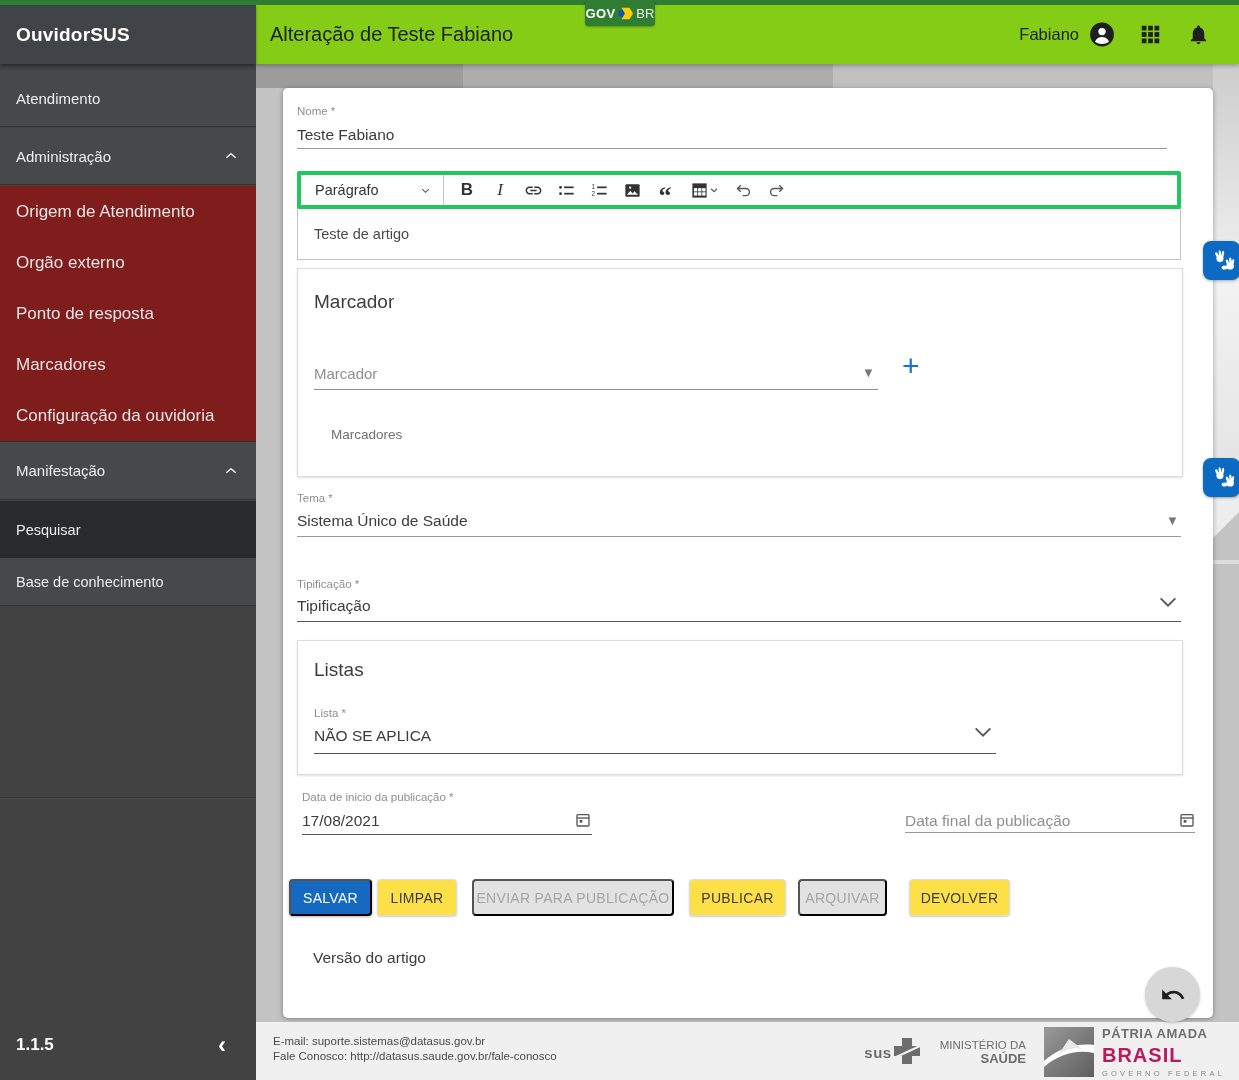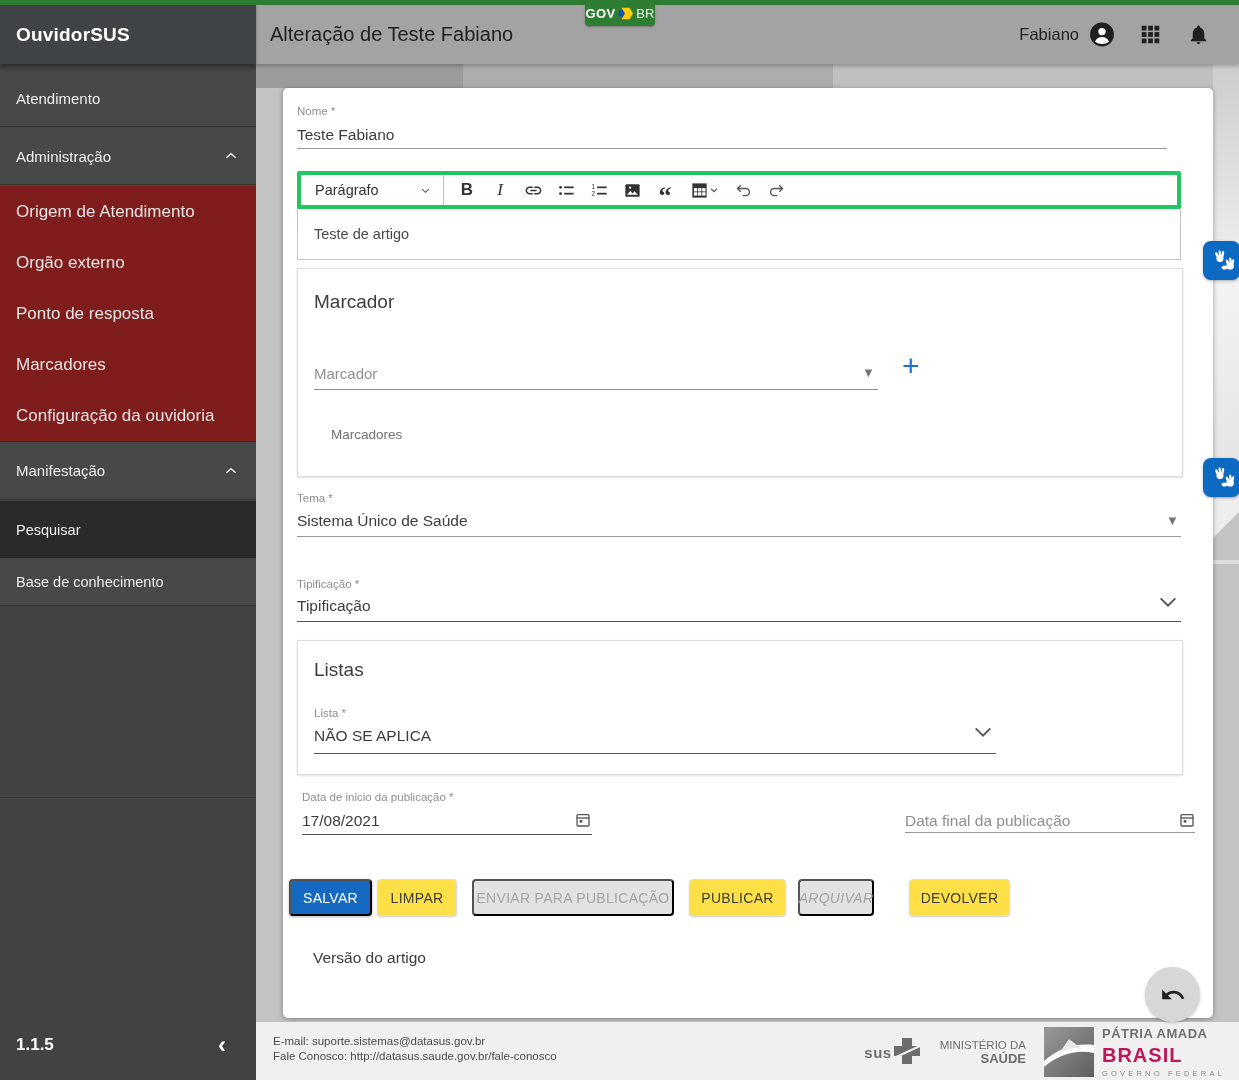--- a/index.html
+++ b/index.html
@@ -17,21 +17,21 @@
   .nav-row { position:absolute; left:0; width:100%; display:flex; align-items:center; justify-content:space-between; padding:0 18px 0 16px; color:#ededed; font-size:15px; cursor:pointer; }
   .nav-sec { background:#47484a; border-bottom:1px solid #353535; }
   .nav-sub { background:#7f1d1d; color:#e4e4e4; font-size:17px; }
   .chev-up { width:14px; height:14px; }
   #ver-row { position:absolute; left:0; top:1005px; width:100%; height:70px; display:flex; align-items:center; justify-content:space-between; padding:0 30px 0 16px; }
   #ver-row .v { color:#fff; font-size:17px; font-weight:bold; }
   #ver-row .c { color:#fff; font-size:24px; font-weight:bold; line-height:20px; cursor:pointer; }
   .side-div { position:absolute; left:0; top:792px; width:100%; height:1px; background:#373737; box-shadow:0 1px 0 rgba(255,255,255,.04); }
 
   
-  #appbar { position:absolute; left:256px; top:5px; width:983px; height:59px; background:#a3a3a3; z-index:15; box-shadow:0 2px 4px rgba(0,0,0,.25); display:flex; align-items:center; }
+  #appbar { position:absolute; left:256px; top:5px; width:983px; height:59px; background:#84cc16; z-index:15; box-shadow:0 2px 4px rgba(0,0,0,.25); display:flex; align-items:center; }
   #page-title { font-size:20px; color:#202124; font-weight:500; margin-left:14px; }
   #appbar .right { margin-left:auto; display:flex; align-items:center; gap:22px; padding-right:28px; }
   #user-name { font-size:16.5px; color:#202124; margin-right:-12px; }
   .icon-btn { width:26px; height:26px; display:flex; align-items:center; justify-content:center; cursor:pointer; }
 
   
   #govbadge { position:absolute; left:585px; top:0; width:70px; height:26px; background:#2e7d32; border-radius:4px; z-index:40; display:flex; align-items:center; justify-content:center; gap:3px; box-shadow:0 1px 2px rgba(0,0,0,.3); }
   #govbadge .g1 { color:#fff; font-weight:bold; font-size:13px; letter-spacing:.3px; }
   #govbadge .g2 { color:#eaf4ea; font-size:13px; }
 
@@ -321,21 +321,21 @@
       <rect x="3" y="4" width="18" height="17" rx="1.5" fill="none" stroke="#555" stroke-width="2"></rect>
       <line x1="3" y1="9" x2="21" y2="9" stroke="#555" stroke-width="2"></line>
       <rect x="7" y="12" width="4" height="4" fill="#555"></rect>
     </svg>
   <div class="uline" style="left:622px;top:744px;width:290px;"></div>
 
   <button class="btn btn-primary" style="left:6px;width:83px;">SALVAR</button>
   <button class="btn btn-default" style="left:94px;width:80px;">LIMPAR</button>
   <button class="btn btn-disabled" style="left:189px;width:202px;">ENVIAR PARA PUBLICAÇÃO</button>
   <button class="btn btn-default" style="left:406px;width:97px;">PUBLICAR</button>
-  <button class="btn btn-disabled" style="left:515px;width:76px;font-style:italic;">ARQUIVAR</button>
+  <button class="btn btn-disabled" style="left:515px;width:89px;">ARQUIVAR</button>
   <button class="btn btn-default" style="left:626px;width:101px;">DEVOLVER</button>
 
   <div class="val" style="left:30px;top:861px;">Versão do artigo</div>
 </section>
 
 <div class="vlibras" style="top:241px;">
   <svg width="26" height="24" viewBox="0 0 32 28" fill="#fff">
       <ellipse cx="10" cy="7" rx="1.6" ry="4" transform="rotate(-25 10 7)"></ellipse>
       <ellipse cx="13.5" cy="5" rx="1.5" ry="4.4" transform="rotate(-8 13.5 5)"></ellipse>
       <ellipse cx="17" cy="5.5" rx="1.5" ry="4" transform="rotate(8 17 5.5)"></ellipse>

